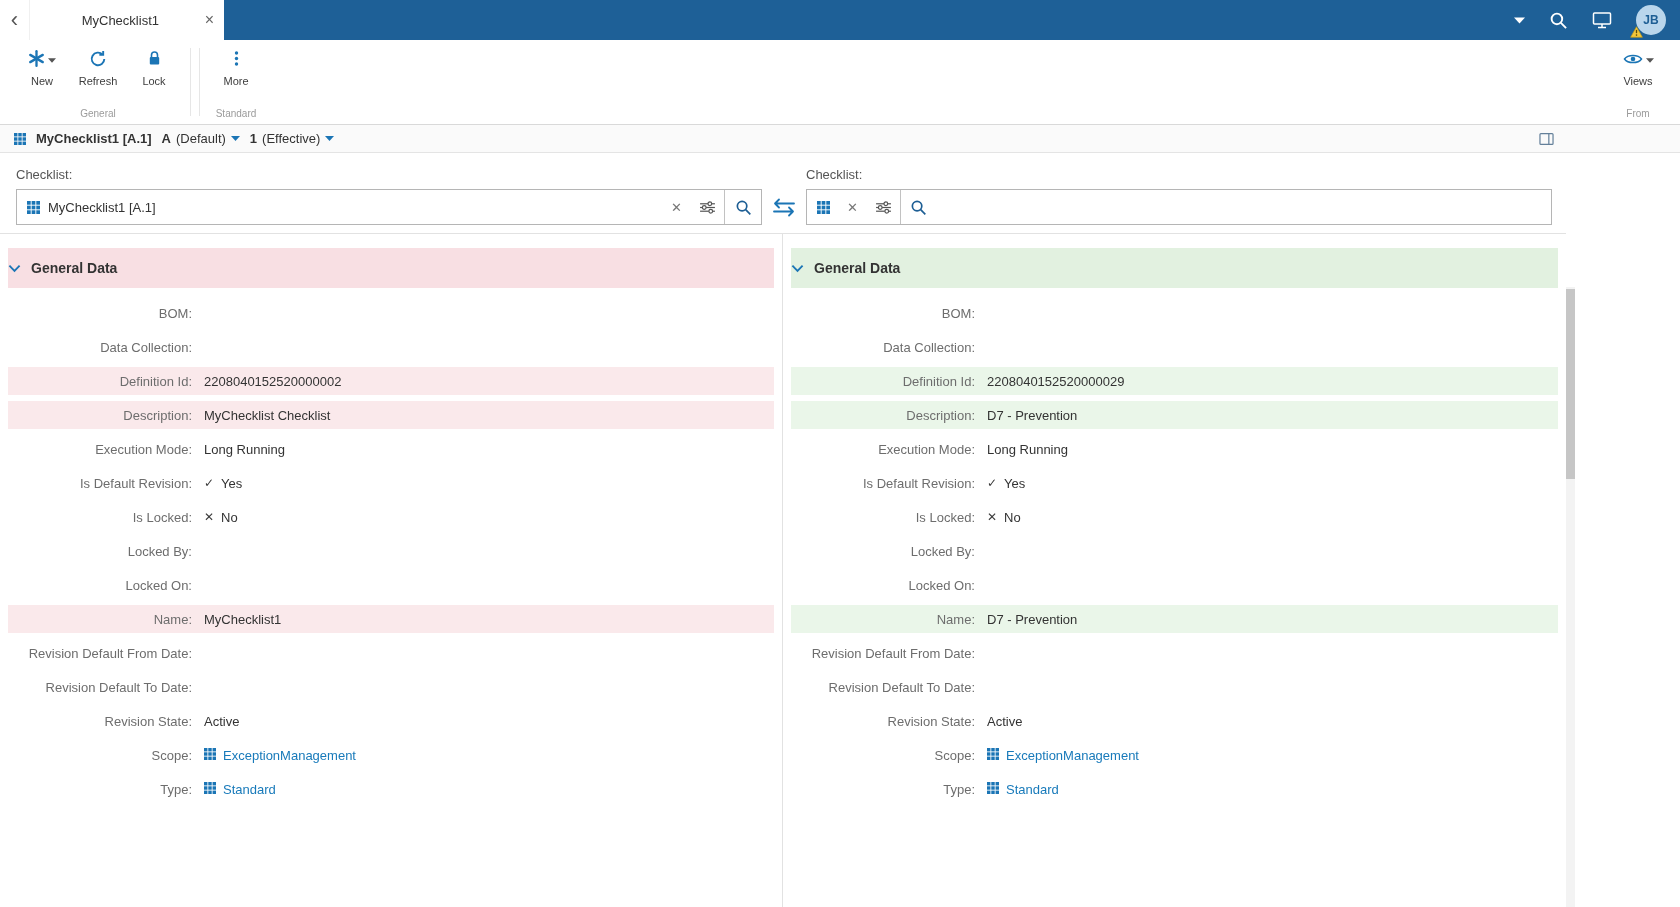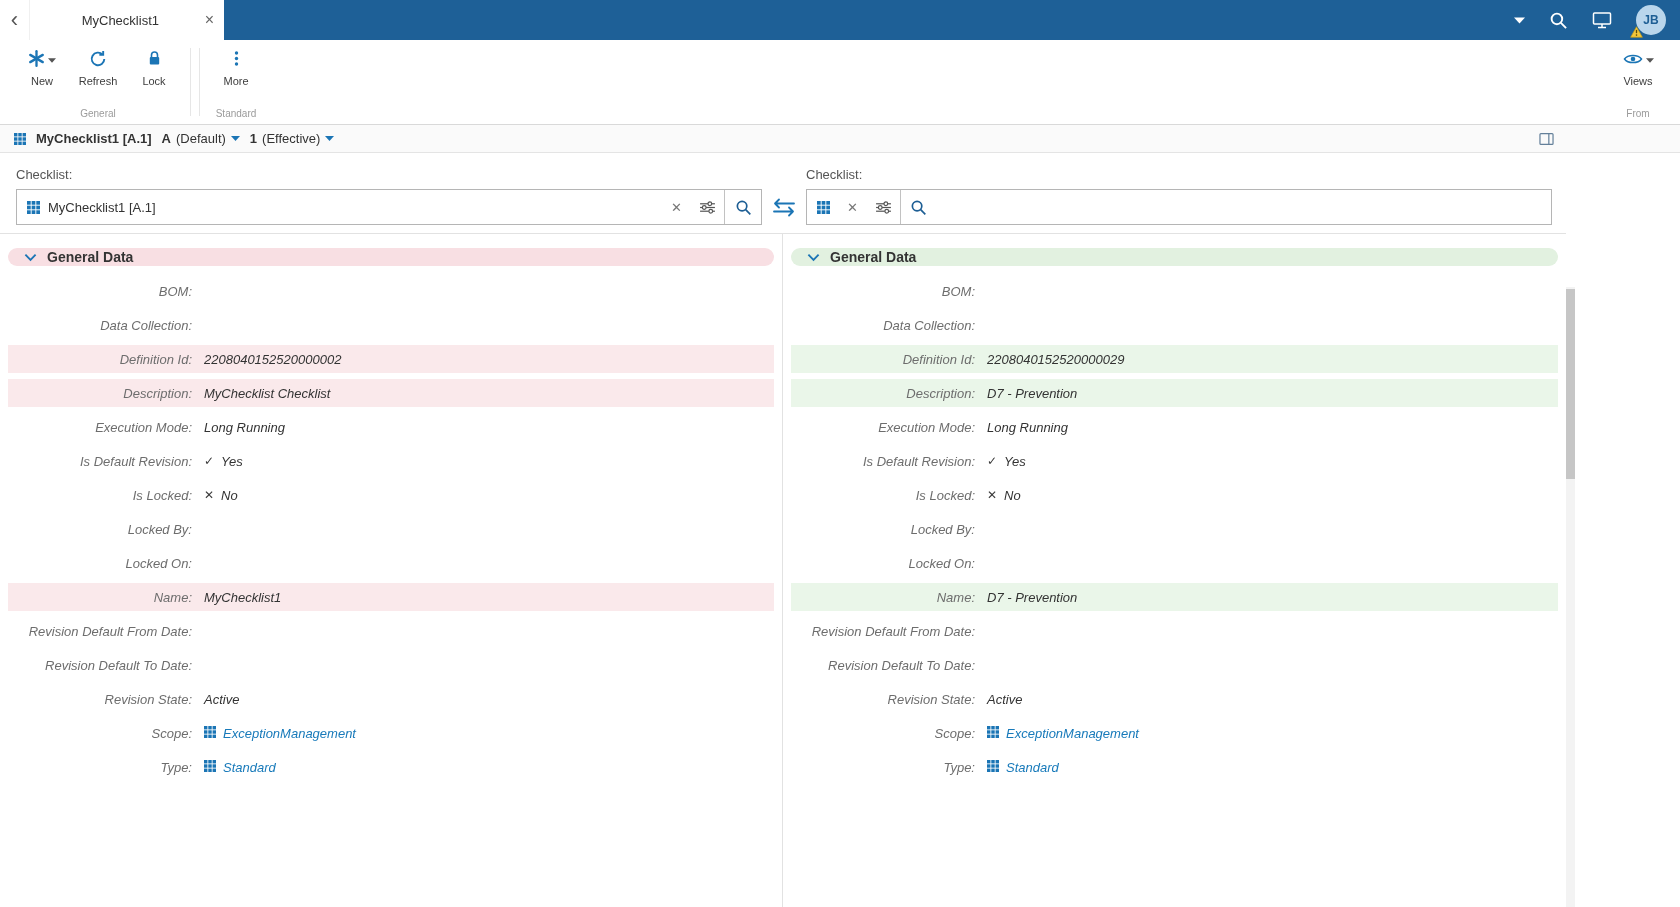--- a/index.html
+++ b/index.html
@@ -54,26 +54,26 @@
   .modrow{display:flex;align-items:center;padding:0 16px;height:62px;}
   .cb{width:18px;height:18px;border:1px solid #7aa6c8;background:#fff;margin-right:11px;cursor:pointer;flex-shrink:0;}
   .cblbl{font-size:12px;color:#333;letter-spacing:.3px;}
   .modicons{margin-left:auto;display:flex;gap:16px;color:var(--accent,#1b75b5);}
   .modicons span{display:flex;cursor:pointer;}
 
   
   .panels{flex:1;display:flex;border-top:1px solid #e2e2e2;}
   .panel{width:783px;padding:14px 8px 0;}
   .panel.left{border-right:1px solid #e2e2e2;}
-  .sechdr{height:18px;display:flex;align-items:center;gap:10px;padding:0 16px;cursor:pointer;border-radius:9px;}
+  .sechdr{height:40px;display:flex;align-items:center;gap:10px;padding:0 0;cursor:pointer;}
   .panel.left .sechdr{background:var(--pink-header,#f8dfe3);}
   .panel.right .sechdr{background:var(--green-header,#e2f1e0);}
   .chev{display:flex;color:var(--accent,#1b75b5);}
   .sectitle{font-size:14px;font-weight:bold;color:#333;}
-  .rows{margin-top:8px;font-style:italic;}
+  .rows{margin-top:8px;}
   .frow{height:34px;display:flex;align-items:center;}
   .panel.left .frow.hl{background:var(--pink-row,#fae9eb);box-shadow:inset 0 3px 0 #fff,inset 0 -3px 0 #fff;}
   .panel.right .frow.hl{background:var(--green-row,#eaf6e9);box-shadow:inset 0 3px 0 #fff,inset 0 -3px 0 #fff;}
   .flabel{width:184px;flex-shrink:0;text-align:right;color:#6d6d6d;}
   .fvalue{display:flex;align-items:flex-start;gap:7px;padding-left:12px;color:#333;}
   .vglyph{color:#3a3a3a;font-size:12px;font-weight:bold;}
   .vgrid{display:flex;color:var(--accent,#1b75b5);}
   .flink{color:var(--link,#187aba);text-decoration:none;cursor:pointer;}
 
   

